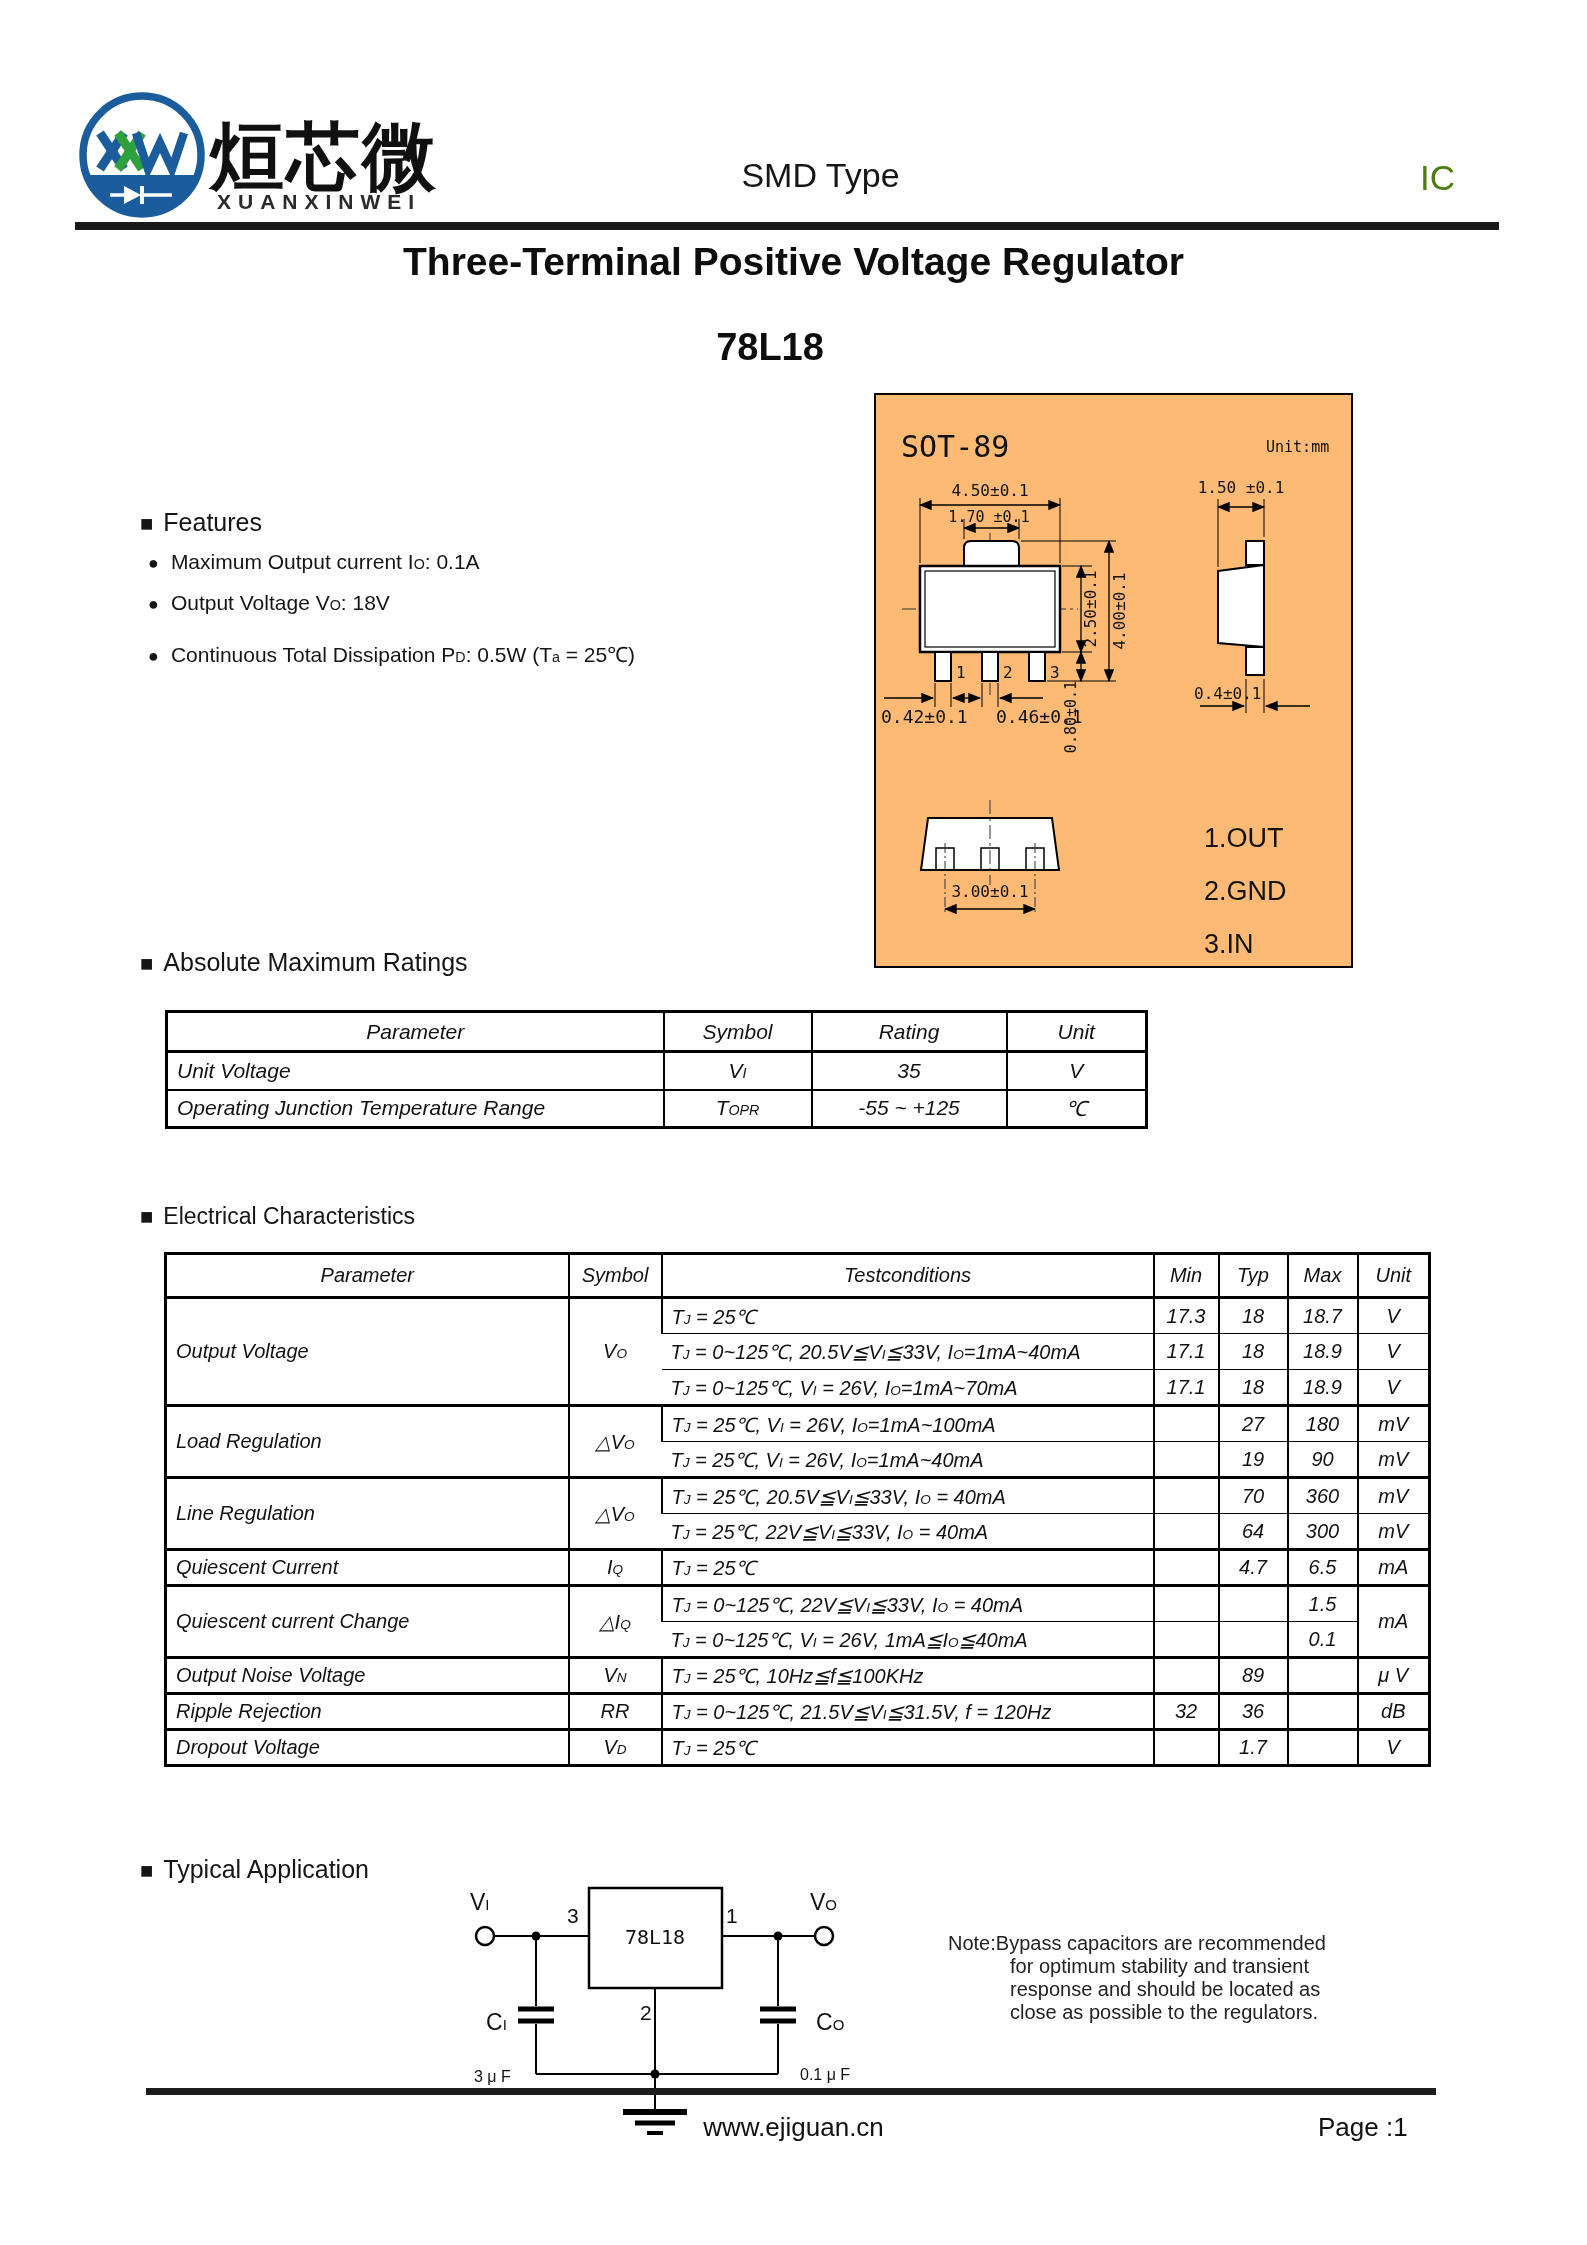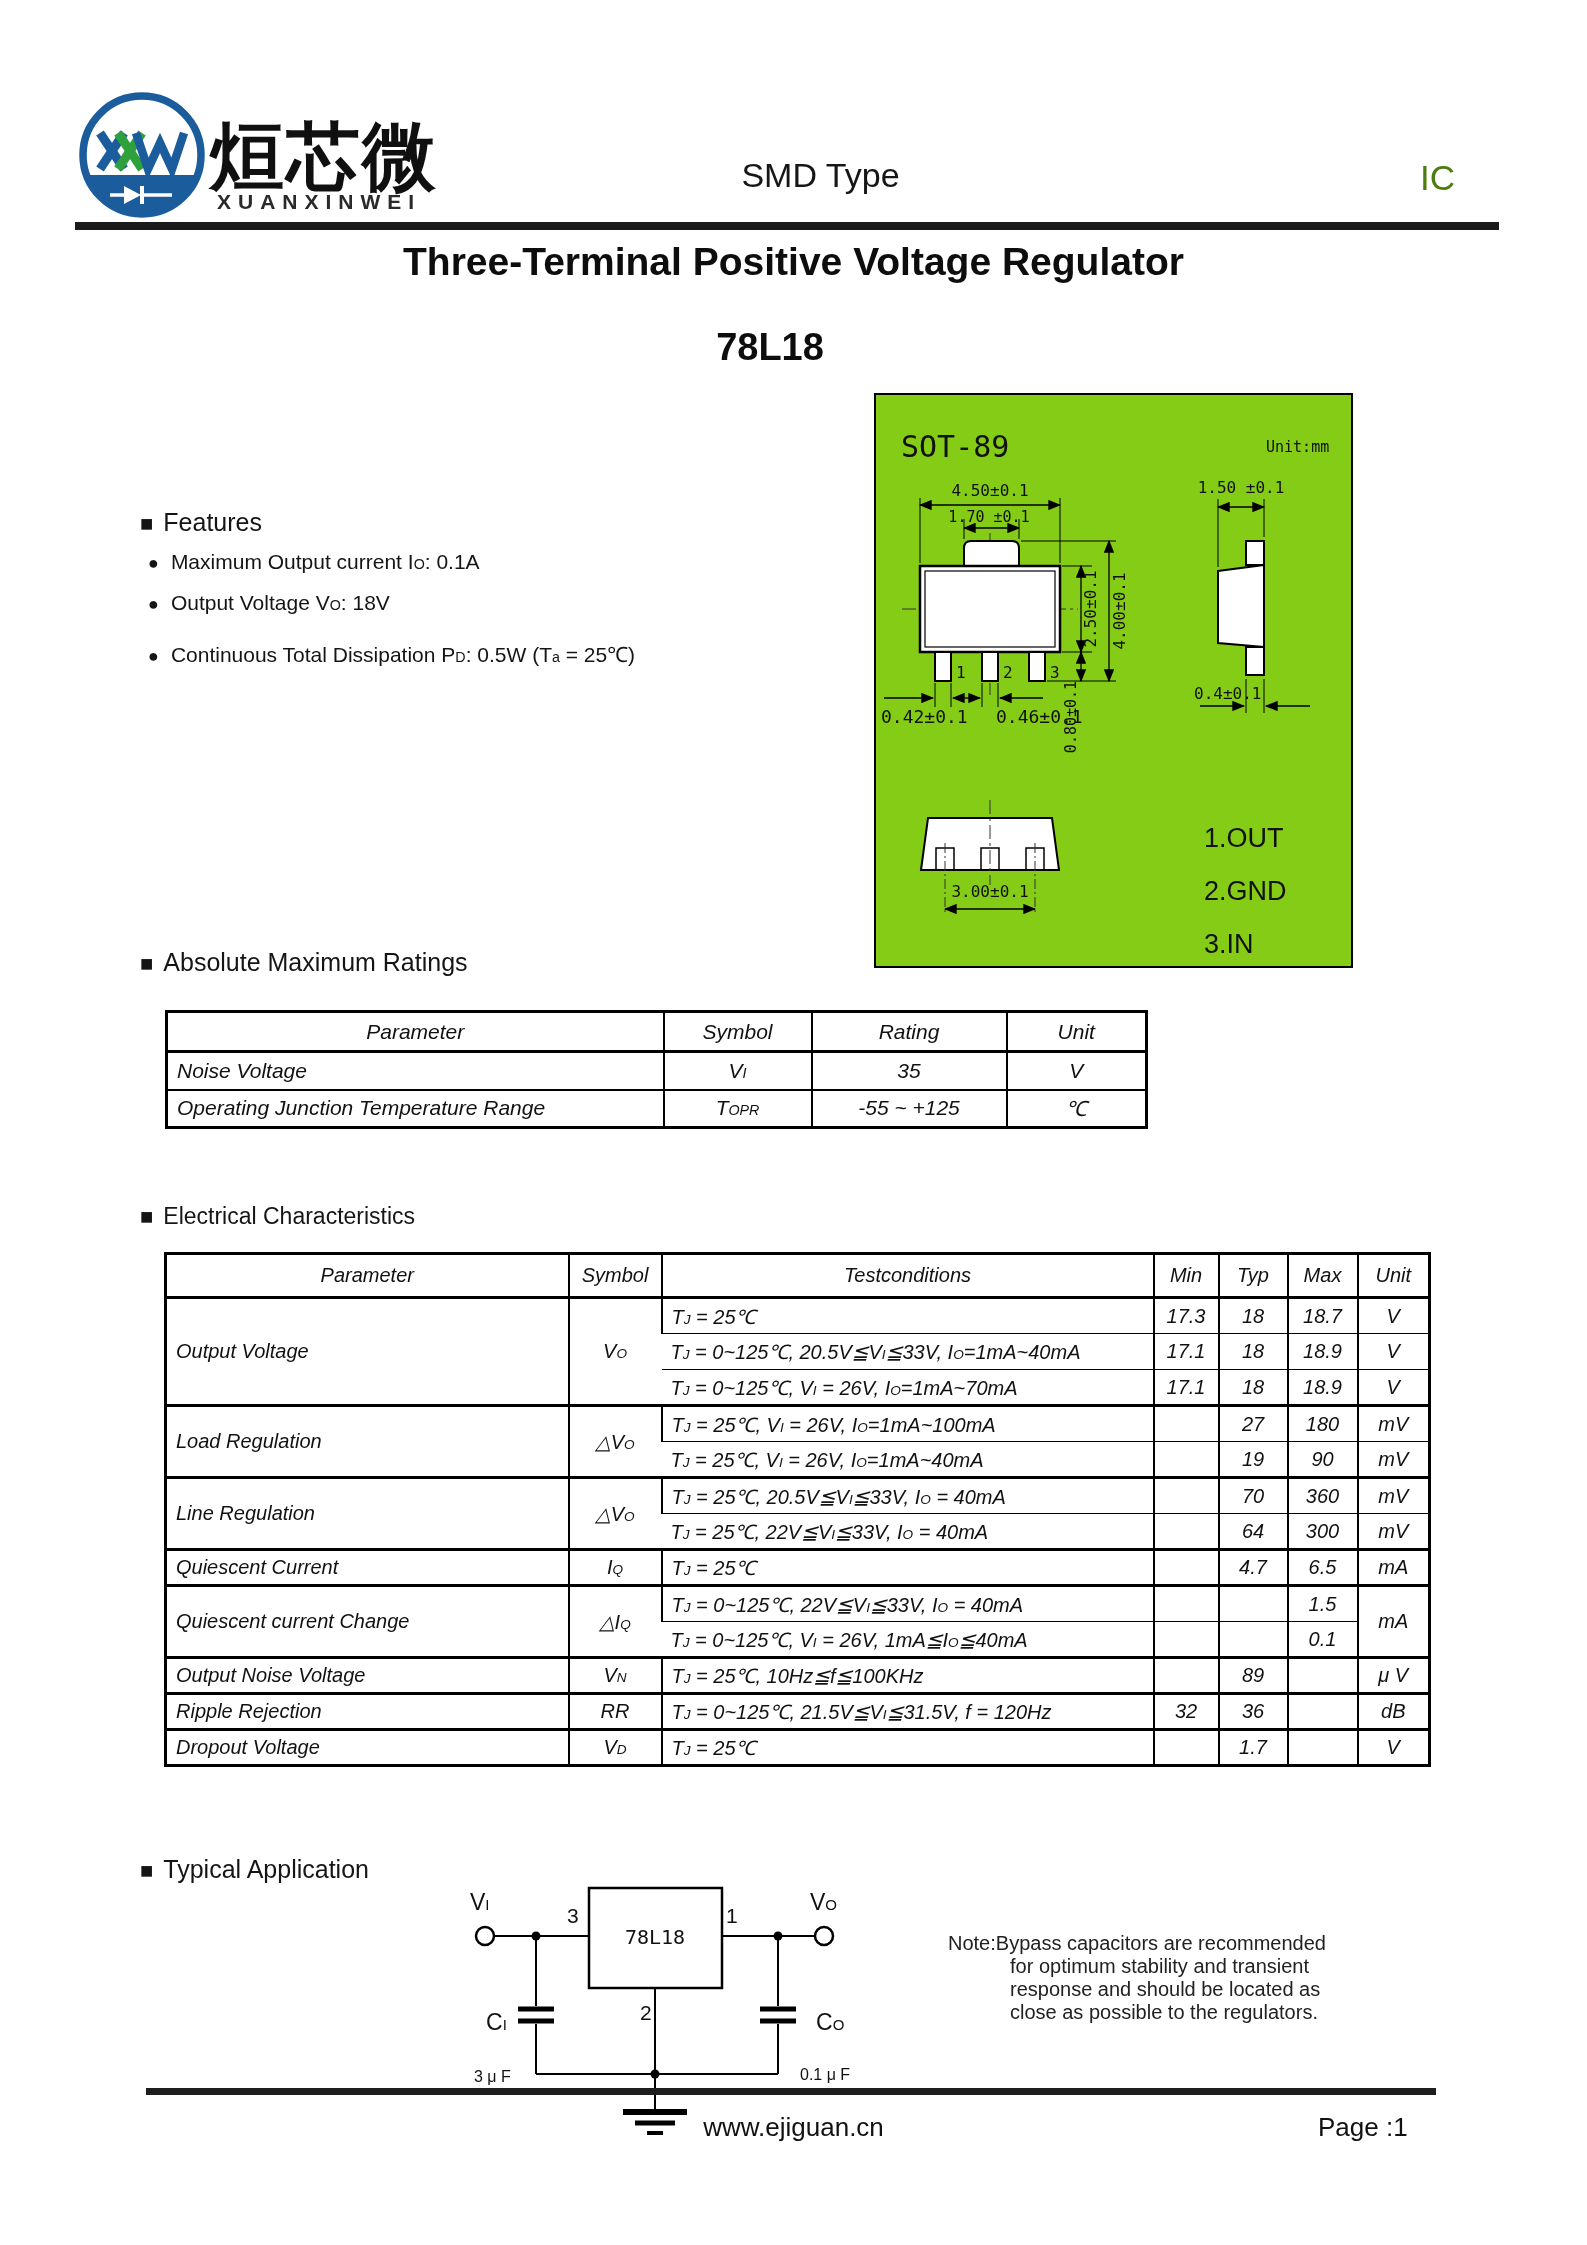--- a/index.html
+++ b/index.html
@@ -12,21 +12,21 @@
   .logo-en{position:absolute;left:217px;top:190px;font-size:21px;font-weight:700;letter-spacing:7px;color:#2a2a2a;}
   .smd-type{position:absolute;left:0;width:1587px;top:156px;text-align:center;font-size:34px;color:#161616;padding-left:47px;}
   .smd-type .inner{display:inline-block;transform:translateX(-20px);}
   .ic-label{position:absolute;left:1420px;top:158px;font-size:35px;color:#4d7c0f;}
   .header-rule{position:absolute;left:75px;top:222px;width:1424px;height:8px;background:#1a1a1a;}
 
   .doc-title{position:absolute;left:0;top:240px;width:1587px;text-align:center;font-size:39px;font-weight:bold;color:#0d0d0d;}
   .part-no{position:absolute;left:0;top:326px;width:1540px;text-align:center;font-size:38px;font-weight:bold;color:#0d0d0d;}
 
   
-  .pkg-box{position:absolute;left:874px;top:393px;width:475px;height:571px;border:2px solid #000;background:#84cc16;}
+  .pkg-box{position:absolute;left:874px;top:393px;width:475px;height:571px;border:2px solid #000;background:#fdba74;}
 
   
   .sec-head{position:absolute;left:140px;color:#151515;white-space:nowrap;}
   .sec-head .marker{font-size:22px;margin-right:10px;}
   .sec-head .main{font-size:25px;}
   #features-head{top:508px;}
   #amr-head{top:948px;}
   #ec-head{top:1203px;}
   #ec-head .main,#ec-head .note{font-size:23px;}
   #app-head{top:1855px;}
@@ -222,21 +222,21 @@
     <thead>
         <tr>
           <th>Parameter</th>
           <th>Symbol</th>
           <th>Rating</th>
           <th>Unit</th>
         </tr>
       </thead>
     <tbody>
         <tr>
-          <td class="tl">Noise Voltage</td>
+          <td class="tl">Unit Voltage</td>
           <td>V<sub>I</sub></td>
           <td>35</td>
           <td>V</td>
         </tr>
         <tr>
           <td class="tl">Operating Junction Temperature Range</td>
           <td>T<sub>OPR</sub></td>
           <td>-55 ~ +125</td>
           <td>℃</td>
         </tr>

